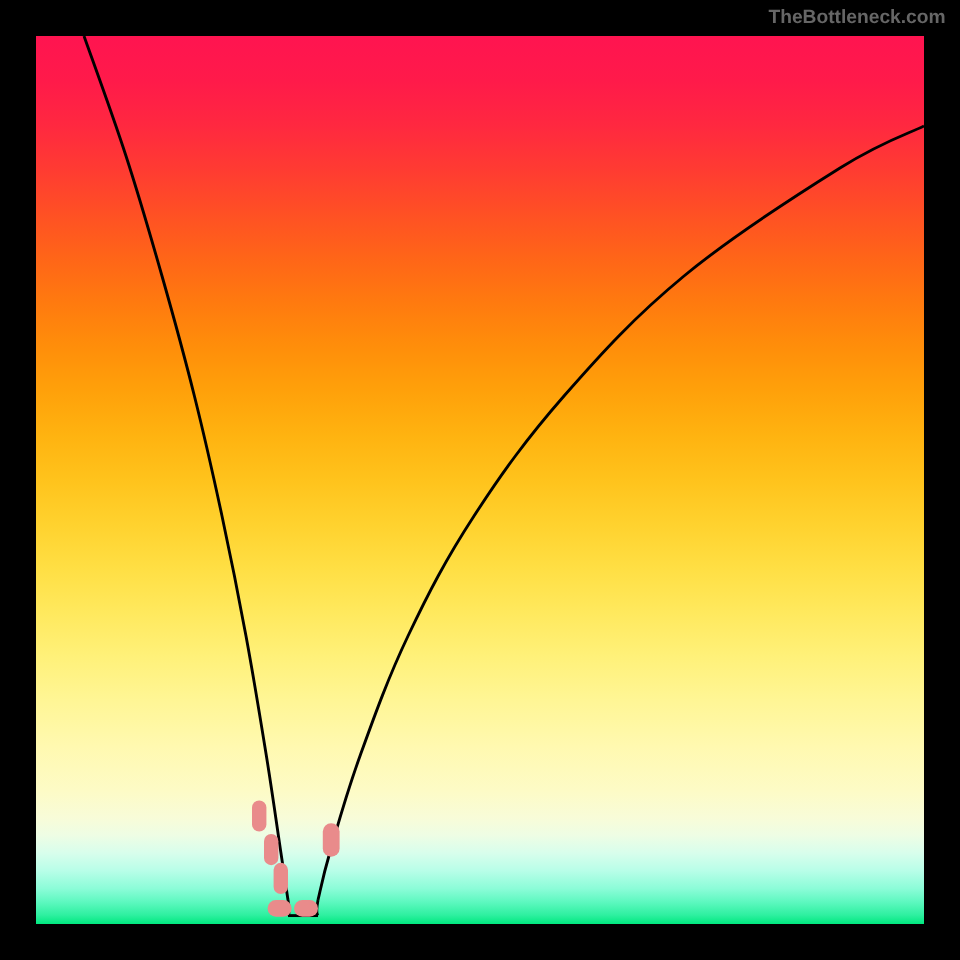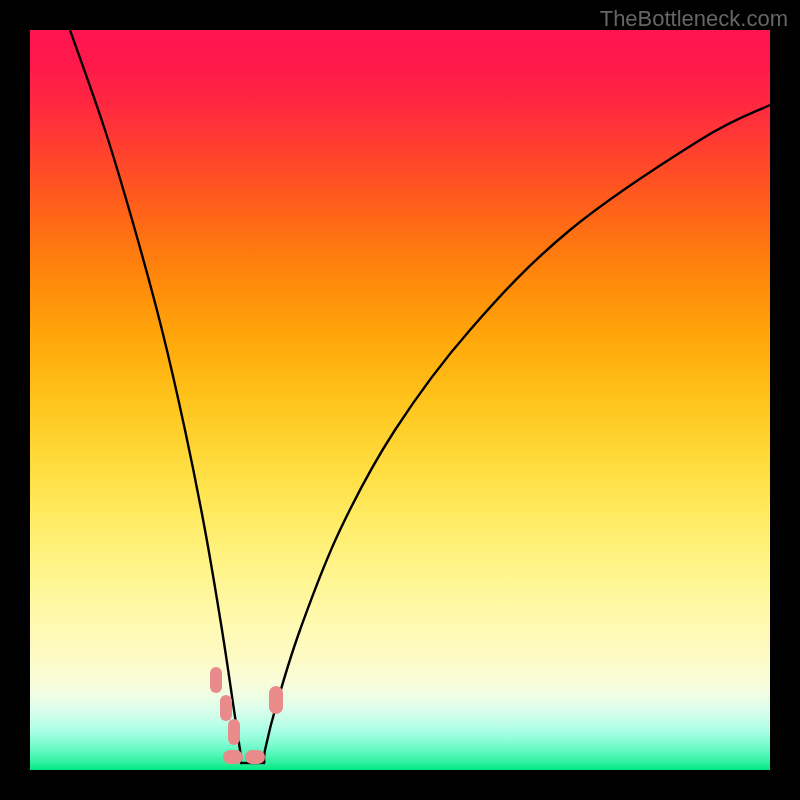--- a/index.html
+++ b/index.html
@@ -12,22 +12,22 @@
       height: 800px;
       background: #000;
       position: relative;
       font-family: Arial, sans-serif;
     }
     .watermark {
       position: absolute;
       top: 6px;
       right: 12px;
       color: #666;
-      font-size: 22px;
-      font-weight: normal;
+      font-size: 16px;
+      font-weight: bold;
       z-index: 10;
     }
     .plot-area {
       position: absolute;
       left: 30px;
       top: 30px;
       width: 740px;
       height: 740px;
       overflow: hidden;
     }

